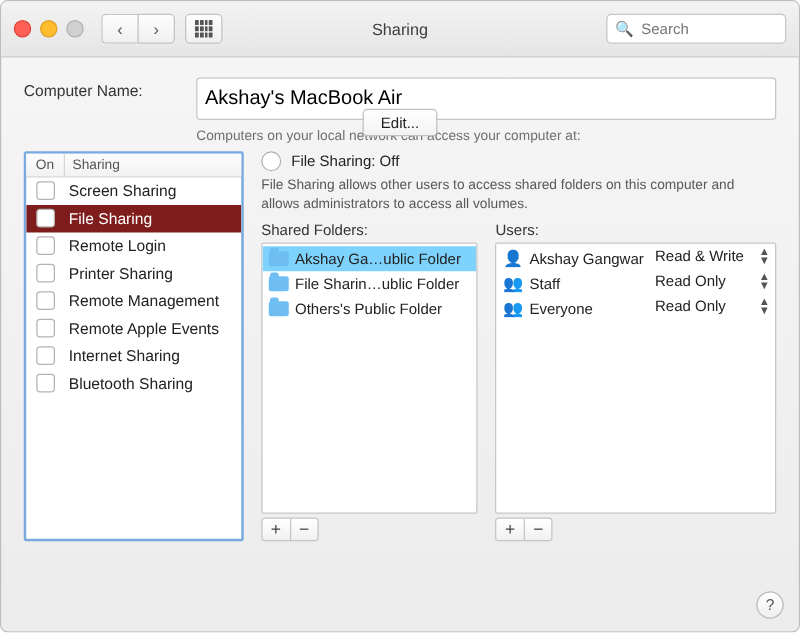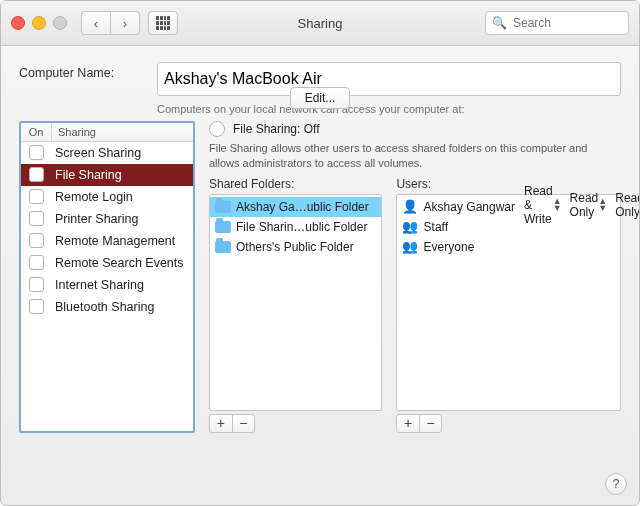--- a/index.html
+++ b/index.html
@@ -50,21 +50,21 @@
 .sub-cols{display:flex;gap:14px;flex:1}
 .panel{flex:1;display:flex;flex-direction:column}
 .panel-hdr{font-size:12px;color:#333;margin-bottom:3px}
 .panel-box{flex:1;border:1px solid #c6c6c6;background:#fff;border-radius:2px;overflow:hidden;display:flex;flex-direction:column}
 .panel-ul{flex:1;overflow:auto;padding:2px 0}
 .panel-li{display:flex;align-items:center;height:20px;padding:0 5px;gap:5px;font-size:12px;white-space:nowrap;overflow:hidden}
 .panel-li.sel{background:#7dd3fc}
 .folder-ic{width:16px;height:12px;background:#6fbef3;border-radius:2px;position:relative;display:inline-block}
 .folder-ic::before{content:"";position:absolute;top:-3px;left:1px;width:7px;height:4px;background:#6fbef3;border-radius:2px 2px 0 0}
 .user-ic{font-size:13px;color:#222}
-.combo-col{width:100px;display:flex;}
+.combo-col{width:100px;display:flex;flex-direction:column}
 .combo-row{display:flex;align-items:center;justify-content:space-between;height:20px;font-size:12px;padding:0 4px}
 .stepper{font-size:9px;line-height:7px;color:#555}
 .pm{display:flex;border:1px solid #c6c6c6;border-radius:3px;background:linear-gradient(#fff,#f1f1f1);margin-top:3px;width:44px}
 .pm span{flex:1;text-align:center;font-size:14px;color:#444;height:17px;line-height:17px}
 .pm span:first-child{border-right:1px solid #c6c6c6}
 .help{position:absolute;right:12px;bottom:10px;width:20px;height:20px;border:1px solid #bcbcbc;border-radius:50%;display:flex;align-items:center;justify-content:center;color:#555;font-size:12.5px;background:linear-gradient(#fff,#efefef)}
 </style>
 </head>
 <body>
 
@@ -151,21 +151,21 @@
             <div class="svc-row">
               <div class="cb">
                 <span></span>
               </div>
               <div class="lbl">Remote Management</div>
             </div>
             <div class="svc-row">
               <div class="cb">
                 <span></span>
               </div>
-              <div class="lbl">Remote Search Events</div>
+              <div class="lbl">Remote Apple Events</div>
             </div>
             <div class="svc-row">
               <div class="cb">
                 <span></span>
               </div>
               <div class="lbl">Internet Sharing</div>
             </div>
             <div class="svc-row">
               <div class="cb">
                 <span></span>

